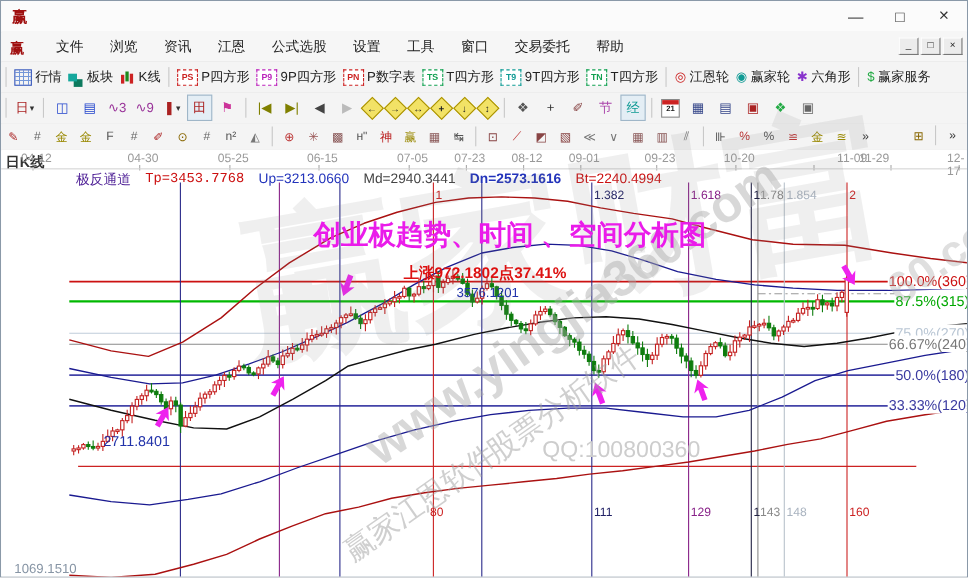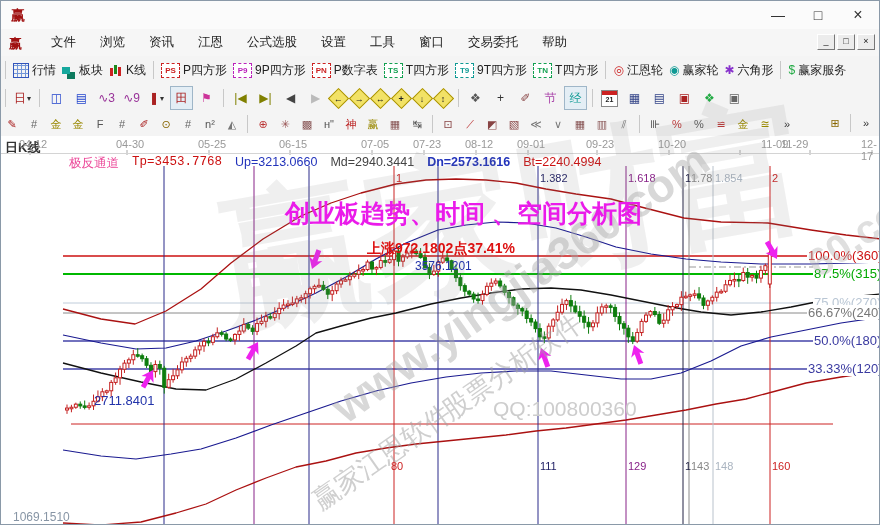--- a/index.html
+++ b/index.html
@@ -682,21 +682,21 @@
       <span class="datelbl" style="left: 412px;">07-23</span>
       <span class="datelbl" style="left: 464px;">08-12</span>
       <span class="datelbl" style="left: 516px;">09-01</span>
       <span class="datelbl" style="left: 585px;">09-23</span>
       <span class="datelbl" style="left: 657px;">10-20</span>
       <span class="datelbl" style="left: 728px; margin-left: 32px;">11-09</span>
       <span class="datelbl" style="left: 754px; margin-left: 26px;">11-29</span>
       <span class="datelbl" style="left: 860px;">12-17</span>
     </div>
   <div id="indicator-row">
-      <span style="color: #ec4899; text-align: right;">极反通道</span>
+      <span style="color: #4c1d95; text-align: right;">极反通道</span>
       <span style="color: rgb(204, 17, 17); font-family: Liberation Mono, monospace;">Tp=3453.7768</span>
       <span style="color: rgb(34, 51, 187);">Up=3213.0660</span>
       <span style="color: rgb(68, 68, 68);">Md=2940.3441</span>
       <span style="color: rgb(34, 51, 187); font-weight: bold;">Dn=2573.1616</span>
       <span style="color: rgb(204, 17, 17);">Bt=2240.4994</span>
     </div>
   <div id="overlays">
       <div class="wm" style="left: 215px; top: 115px; font-size: 150px; color: rgba(130, 130, 130, 0.13); font-weight: bold; transform: rotate(-10deg);">赢家财富</div>
       <div class="wm" style="left: 295px; top: 255px; font-size: 46px; color: rgba(168, 168, 168, 0.45); font-weight: bold; transform: rotate(-35deg);">www.yingjia360.com</div>
       <div class="wm" style="left: 430px; top: 348px; font-size: 27px; color: rgba(160, 160, 160, 0.5); transform: rotate(-35deg);">股票分析软件</div>

